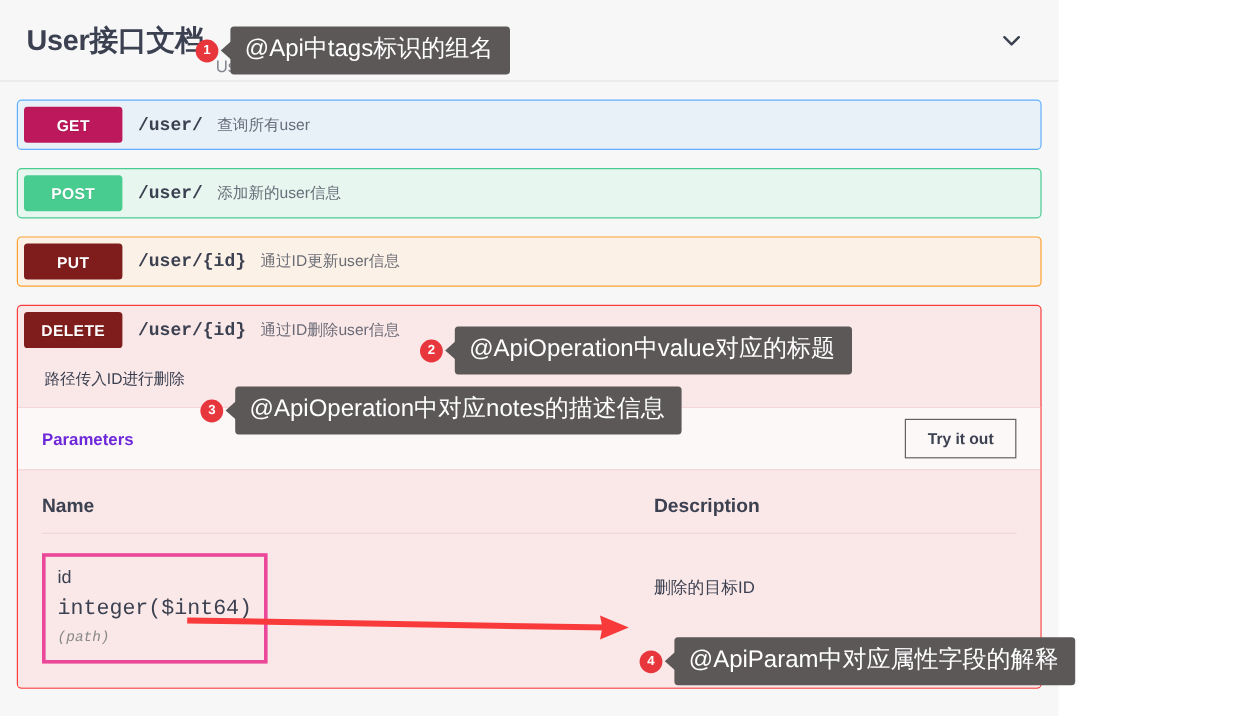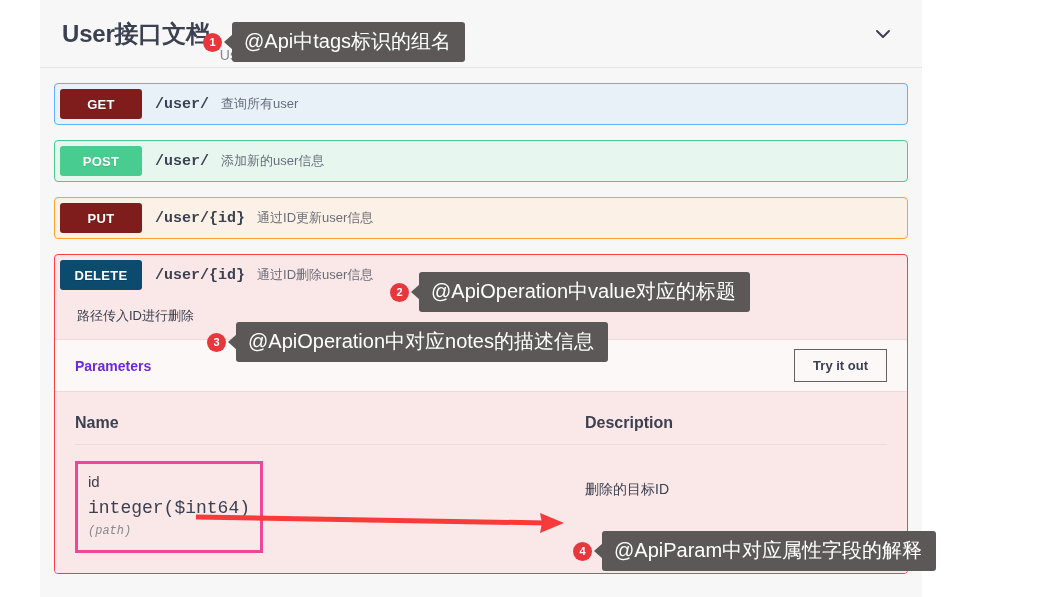--- a/index.html
+++ b/index.html
@@ -13,21 +13,20 @@
     font-family: "Liberation Sans", sans-serif;
     overflow: hidden;
     position: relative;
   }
   .page {
     position: relative;
     width: 882px;
     height: 597px;
     background: #f7f7f7;
     box-sizing: border-box;
-    margin-left: 40px;
   }
 
   
   .tag-header {
     position: relative;
     height: 68px;
     padding: 0 22px 0 22px;
     display: flex;
     align-items: center;
     border-bottom: 1px solid #e4e4e4;
@@ -111,24 +110,24 @@
     color: #3b4151;
     opacity: .75;
     margin-left: 12px;
     white-space: nowrap;
   }
 
   .op.get    { background: #e8f0f8; border: 1px solid #61affe; }
   .op.post   { background: #e8f6f0; border: 1px solid #49cc90; }
   .op.put    { background: #fbf1e6; border: 1px solid #fca130; }
 
-  .method.get    { background: #7f1d1d; }
+  .method.get    { background: #be185d; }
   .method.post   { background: #49cc90; }
   .method.put    { background: #7f1d1d; }
-  .method.delete { background: #0c4a6e; }
+  .method.delete { background: #7f1d1d; }
 
   
   .op-delete-block {
     border: 1px solid #f93e3e;
     border-radius: 4px;
     background: #fae7e7;
     margin: 0 14px;
     box-sizing: border-box;
     overflow: hidden;
   }

